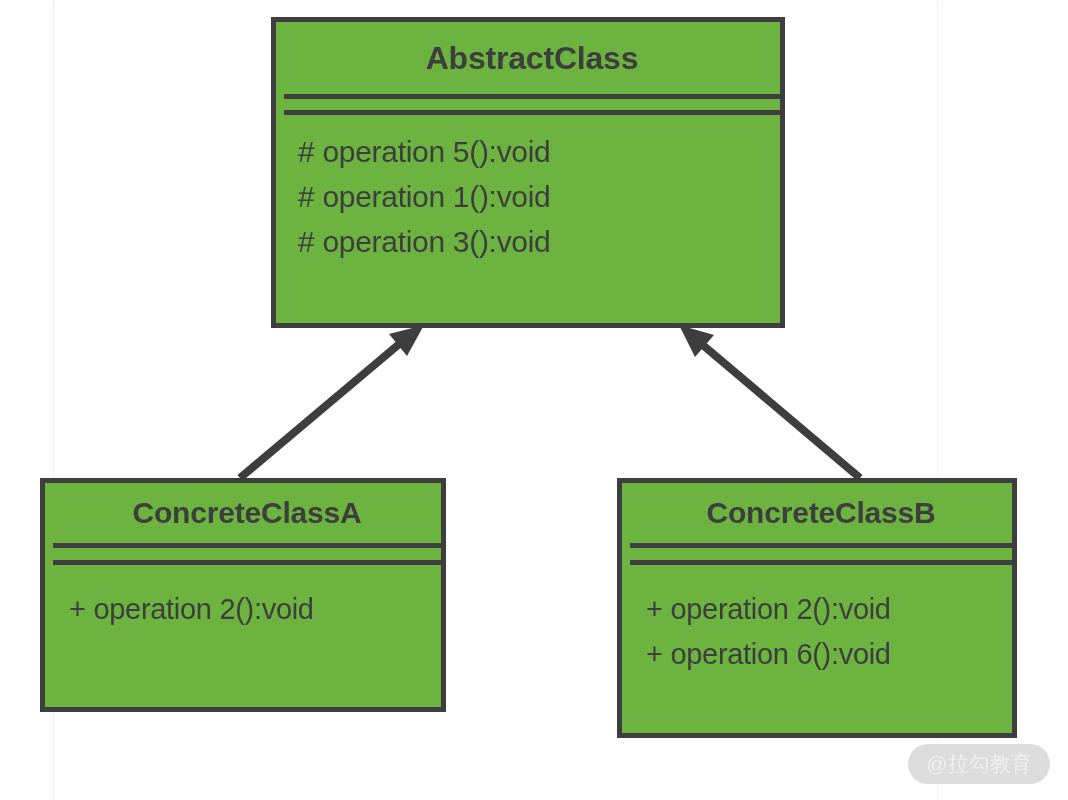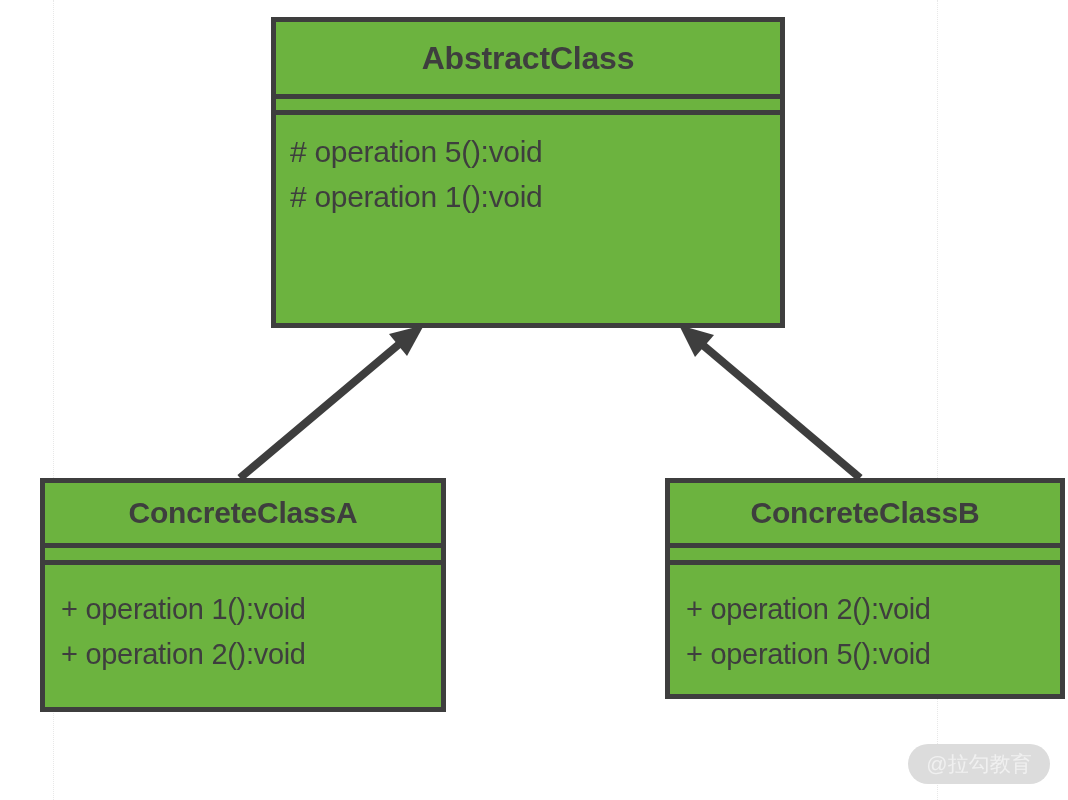--- a/index.html
+++ b/index.html
@@ -25,20 +25,21 @@
     border-left: 1px dotted #e8e8e8;
     pointer-events: none;
   }
 
   .uml-class {
     position: absolute;
     box-sizing: border-box;
     background: #6CB33F;
     border: 5px solid #3E3E3E;
     color: #3E3E3E;
+    padding-left: 8px;
   }
 
   .uml-title {
     text-align: center;
     font-weight: bold;
     letter-spacing: -0.2px;
     white-space: nowrap;
     overflow: hidden;
   }
 
@@ -98,22 +99,21 @@
     padding-left: 16px;
     font-size: 29px;
     line-height: 45px;
   }
 
   
   #concrete-class-b {
     left: 617px;
     top: 478px;
     width: 400px;
-    height: 221px;
-    margin-left: 48px;
+    height: 260px;
   }
   #concrete-class-b .uml-title {
     height: 60px;
     line-height: 60px;
     font-size: 30px;
   }
   #concrete-class-b .uml-sep { height: 5px; }
   #concrete-class-b .uml-attrs { height: 12px; }
   #concrete-class-b .uml-ops {
     padding-top: 22px;
@@ -157,42 +157,42 @@
   <div class="guide-v" style="left:937px;"></div>
 
   <div class="uml-class" id="abstract-class">
     <div class="uml-title">AbstractClass</div>
     <div class="uml-sep"></div>
     <div class="uml-attrs"></div>
     <div class="uml-sep"></div>
     <div class="uml-ops">
       <div class="op-line"># operation 5():void</div>
       <div class="op-line"># operation 1():void</div>
+      <div class="op-line"># operation 3():void</div>
     </div>
   </div>
 
   <div class="uml-class" id="concrete-class-a">
     <div class="uml-title">ConcreteClassA</div>
     <div class="uml-sep"></div>
     <div class="uml-attrs"></div>
     <div class="uml-sep"></div>
     <div class="uml-ops">
-      <div class="op-line">+ operation 1():void</div>
       <div class="op-line">+ operation 2():void</div>
     </div>
   </div>
 
   <div class="uml-class" id="concrete-class-b">
     <div class="uml-title">ConcreteClassB</div>
     <div class="uml-sep"></div>
     <div class="uml-attrs"></div>
     <div class="uml-sep"></div>
     <div class="uml-ops">
       <div class="op-line">+ operation 2():void</div>
-      <div class="op-line">+ operation 5():void</div>
+      <div class="op-line">+ operation 6():void</div>
     </div>
   </div>
 
   <svg id="arrows" viewBox="0 0 1068 800">
     <g>
       <line x1="240" y1="478" x2="404" y2="340" stroke="#3E3E3E" stroke-width="8" stroke-linecap="butt"></line>
       <polygon points="424,325 389,334 407,356" fill="#3E3E3E"></polygon>
     </g>
     <g>
       <line x1="860" y1="478" x2="698" y2="341" stroke="#3E3E3E" stroke-width="8" stroke-linecap="butt"></line>

